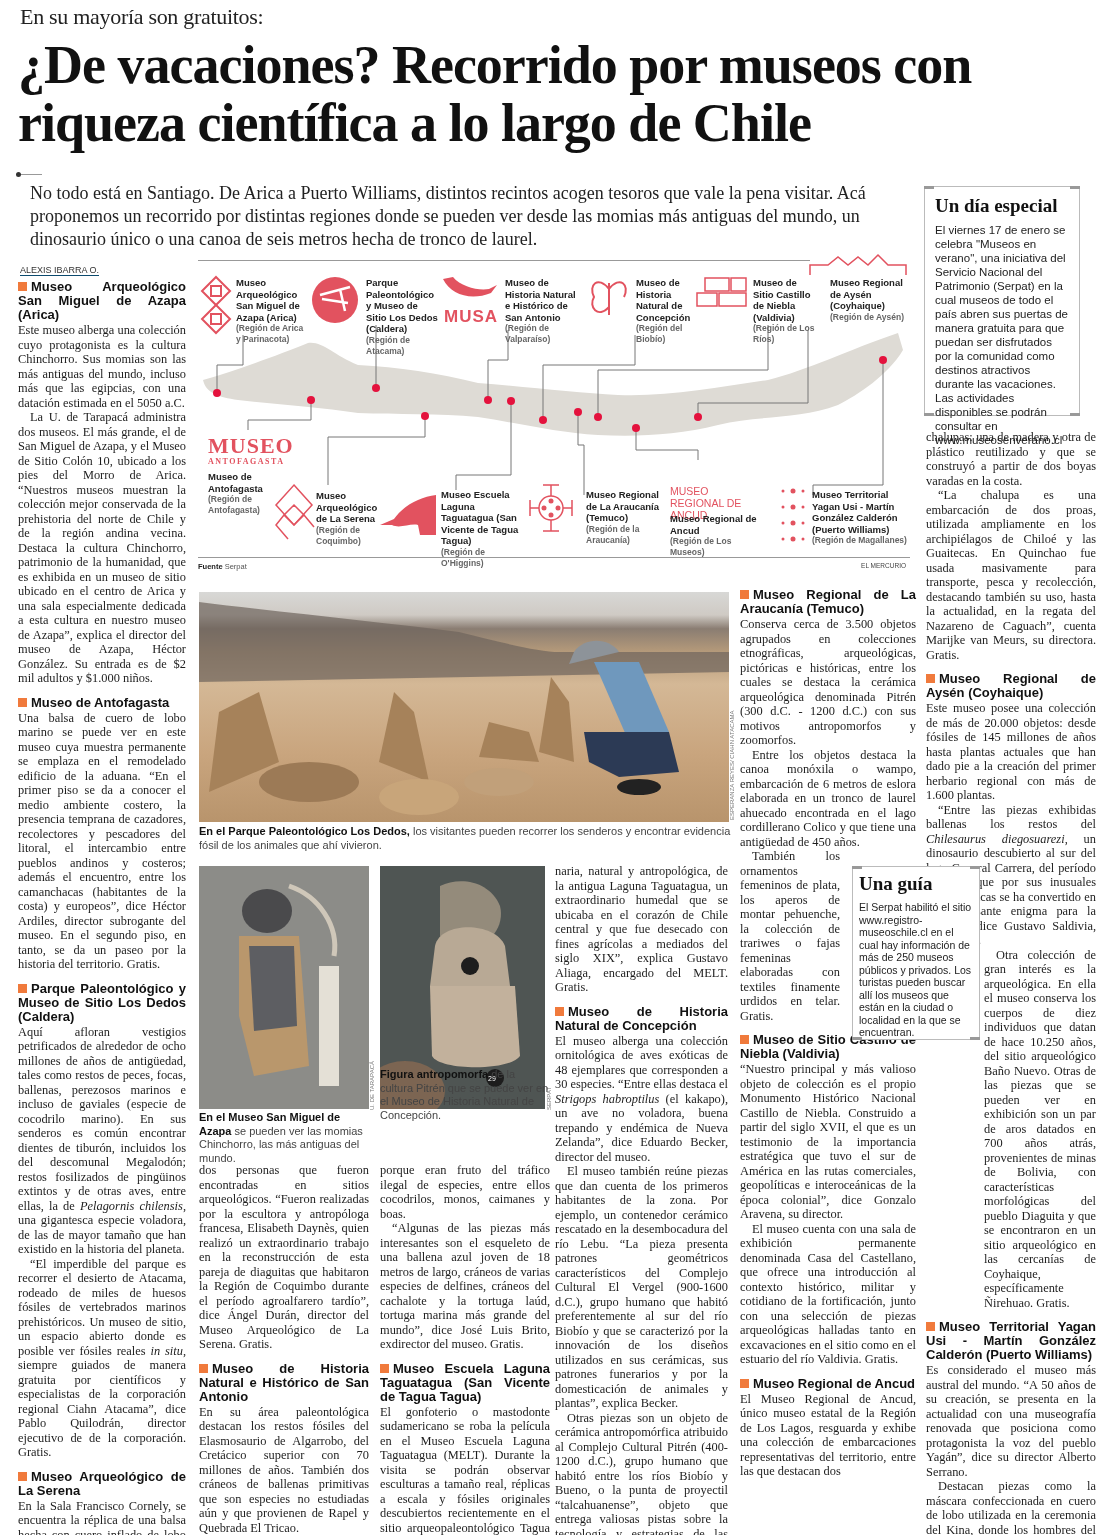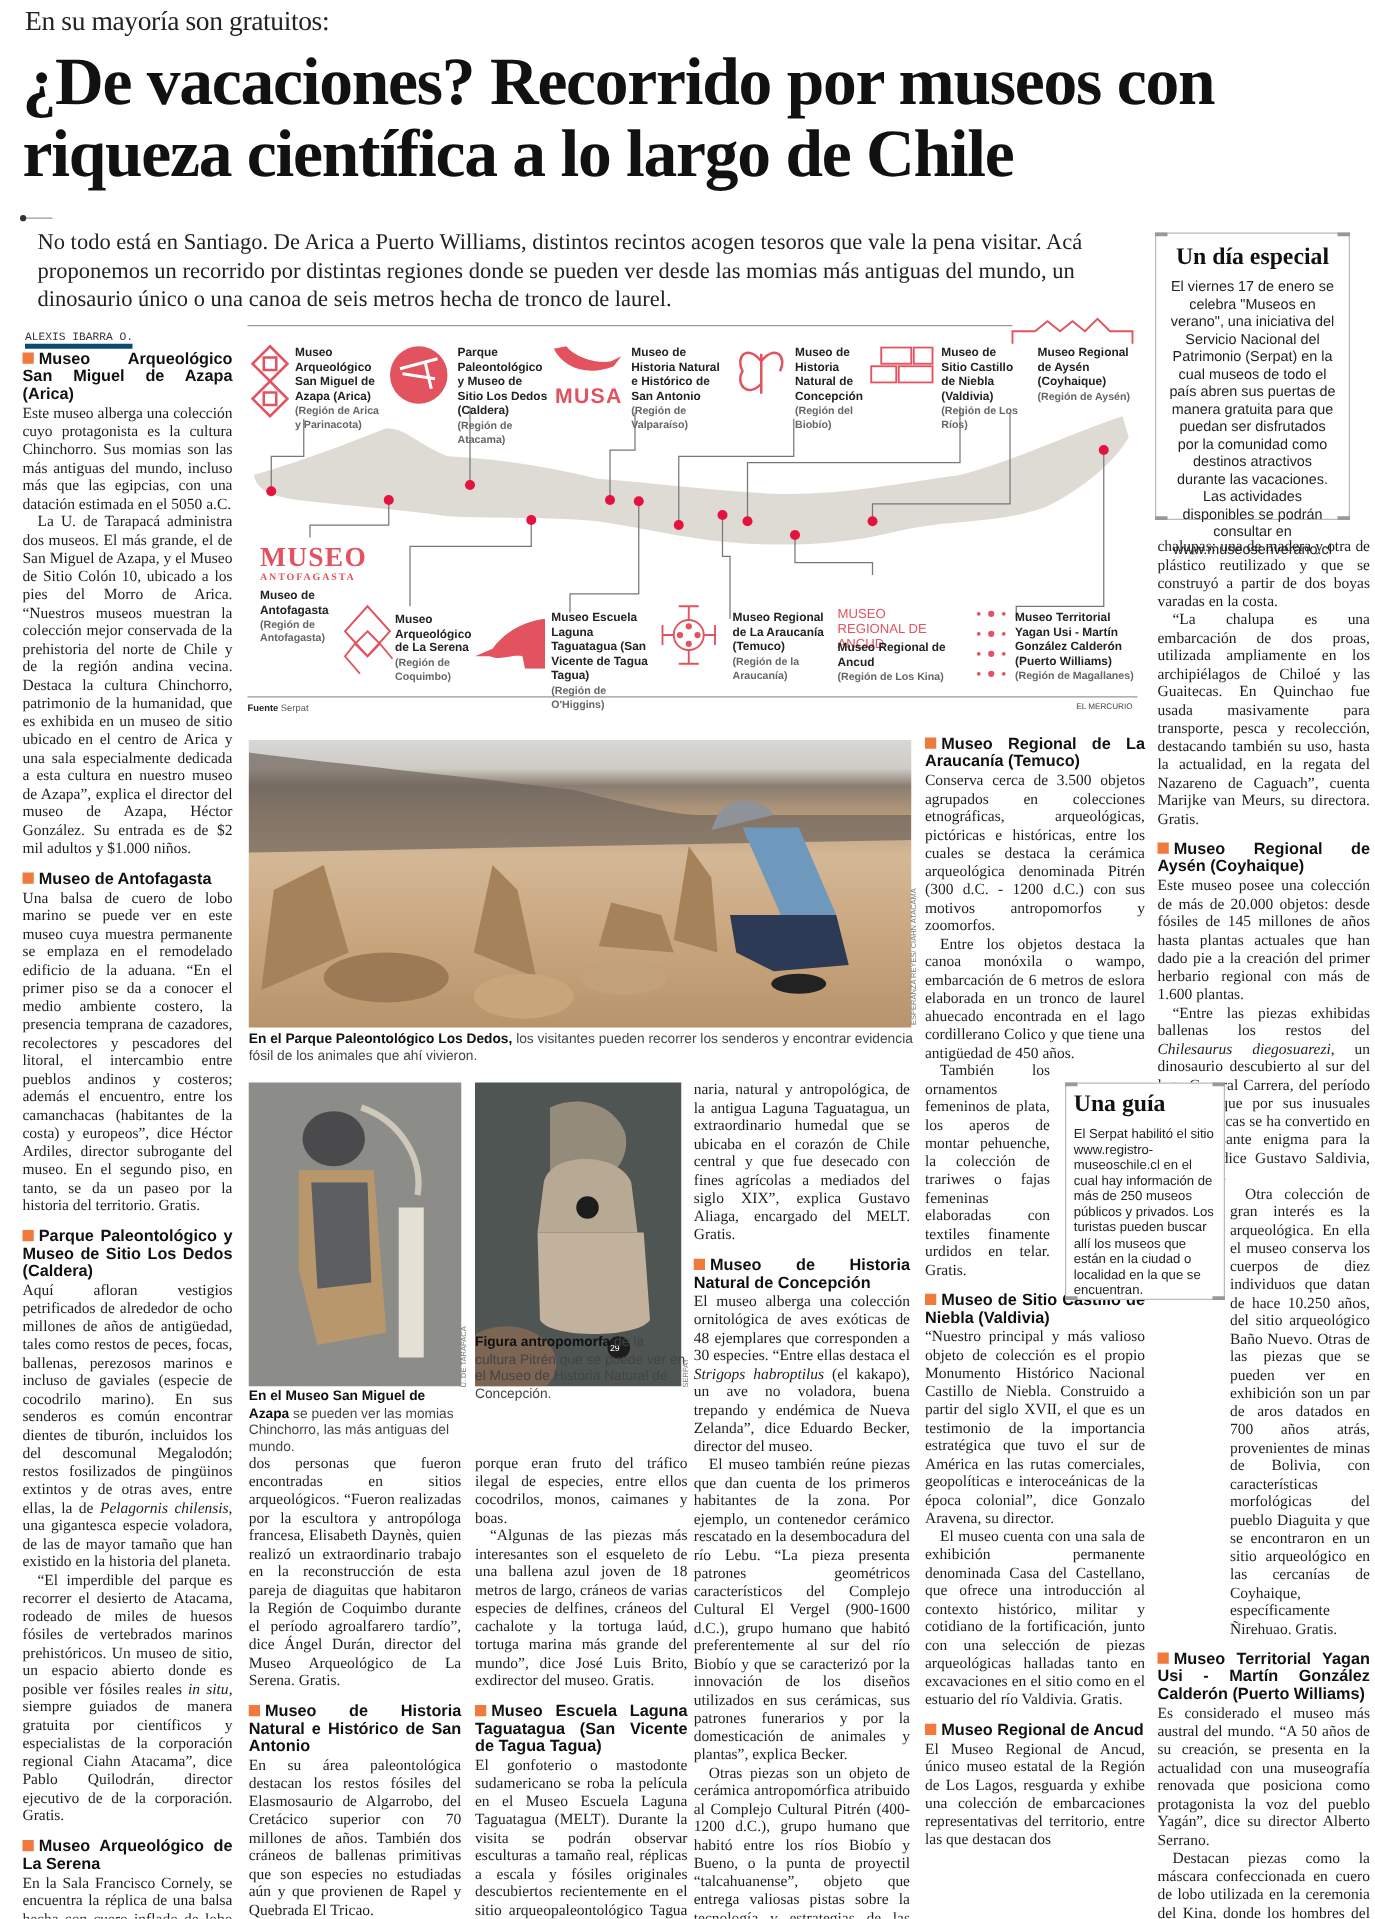--- a/index.html
+++ b/index.html
@@ -3,21 +3,21 @@
 <meta charset="utf-8">
 <style>
 *{box-sizing:border-box;margin:0;padding:0}
 body{width:1100px;height:1535px;background:#fff;font-family:"Liberation Serif","DejaVu Serif",serif;color:#1d1d1d;position:relative;overflow:hidden}
 .abs{position:absolute}
 .kicker{left:20px;top:4px;font-size:22px;color:#222;letter-spacing:-0.3px}
 .headline{left:18px;top:36px;width:1000px;font-size:54px;line-height:58px;letter-spacing:-1px;color:#111}
 .lead-dot{left:18px;top:174px;width:24px;height:1px;background:#999}
 .lead-dot:before{content:"";position:absolute;left:-2px;top:-2px;width:5px;height:5px;border-radius:50%;background:#333}
 .lead{left:30px;top:182px;width:880px;font-size:18px;line-height:23px;color:#222}
-.byline{left:20px;top:265px;font-family:Liberation Mono, monospace;font-size:9px;border-bottom:4px solid #0c4a6e;color:#333}
+.byline{left:20px;top:265px;font-family:Liberation Sans, sans-serif;font-size:9px;border-bottom:1px solid #0c4a6e;color:#333}
 .col{font-size:12.4px;line-height:14.5px;text-align:justify;hyphens:auto}
 .col p{text-indent:0}
 .col p+p{text-indent:12px}
 .sec-title{font-family:"Liberation Sans","DejaVu Sans",sans-serif;font-weight:bold;font-size:13px;line-height:14px;margin-top:10px;margin-bottom:1px;color:#111}
 .sec-title .sq{display:inline-block;width:9px;height:9px;background:#f07a3c;margin-right:4px;vertical-align:0}
 .box{border:1px solid #bbb;padding:8px 10px;font-family:"Liberation Sans",sans-serif}
 .box h3{font-family:"Liberation Serif",serif;font-size:19px;margin-bottom:6px;color:#111}
 .box p{font-size:11.5px;line-height:14px;color:#222}
 .corner{position:absolute;width:10px;height:3px;background:#999}
 
@@ -38,21 +38,21 @@
 </style>
 </head>
 <body>
 
 <div class="abs kicker">En su mayoría son gratuitos:</div>
 <h1 class="abs headline" style="font-weight:bold">¿De vacaciones? Recorrido por museos con riqueza científica a lo largo de Chile</h1>
 <div class="abs lead-dot"></div>
 <div class="abs lead">No todo está en Santiago. De Arica a Puerto Williams, distintos recintos acogen tesoros que vale la pena visitar. Acá proponemos un recorrido por distintas regiones donde se pueden ver desde las momias más antiguas del mundo, un dinosaurio único o una canoa de seis metros hecha de tronco de laurel.</div>
 <div class="abs byline">ALEXIS IBARRA O.</div>
 
-<div class="abs box" style="left:924px;top:186px;width:156px;height:230px;text-align:center;">
+<div class="abs box" style="left:924px;top:186px;width:156px;height:230px;">
   <span class="corner" style="left:-1px;top:-1px"></span>
   <span class="corner" style="right:-1px;top:-1px"></span>
   <span class="corner" style="left:-1px;bottom:-1px"></span>
   <span class="corner" style="right:-1px;bottom:-1px"></span>
   <h3>Un día especial</h3>
   <p>El viernes 17 de enero se celebra "Museos en verano", una iniciativa del Servicio Nacional del Patrimonio (Serpat) en la cual museos de todo el país abren sus puertas de manera gratuita para que puedan ser disfrutados por la comunidad como destinos atractivos durante las vacaciones. Las actividades disponibles se podrán consultar en www.museosenverano.cl</p>
 </div>
 
 <div class="abs info">
   <div class="rule"></div>
@@ -157,21 +157,21 @@
       <g fill="#e2525f">
         <circle cx="23" cy="18" r="2.5"></circle>
         <circle cx="23" cy="32" r="2.5"></circle>
         <circle cx="16" cy="25" r="2.5"></circle>
         <circle cx="30" cy="25" r="2.5"></circle>
       </g>
     </svg>
   <div class="mlabel" style="left:388px;top:234px;width:75px"><b>Museo Regional de La Araucanía (Temuco)</b><span>(Región de la Araucanía)</span></div>
 
   <div class="micon" style="left:472px;top:230px;width:95px;font-family:'Liberation Sans',sans-serif;font-size:10.5px;line-height:12px">MUSEO REGIONAL DE ANCUD</div>
-  <div class="mlabel" style="left:472px;top:258px;width:95px"><b>Museo Regional de Ancud</b><span>(Región de Los Kina)</span></div>
+  <div class="mlabel" style="left:472px;top:258px;width:95px"><b>Museo Regional de Ancud</b><span>(Región de Los Museos)</span></div>
 
   <svg class="micon" style="left:582px;top:232px;width:26px;height:60px" viewBox="0 0 26 60">
       <g fill="#e2525f">
         <circle cx="3" cy="4" r="1.5"></circle>
         <circle cx="13" cy="4" r="2.5"></circle>
         <circle cx="23" cy="4" r="1.5"></circle>
         <circle cx="3" cy="20" r="1.5"></circle>
         <circle cx="13" cy="20" r="2.5"></circle>
         <circle cx="23" cy="20" r="1.5"></circle>
         <circle cx="3" cy="36" r="1.5"></circle>

